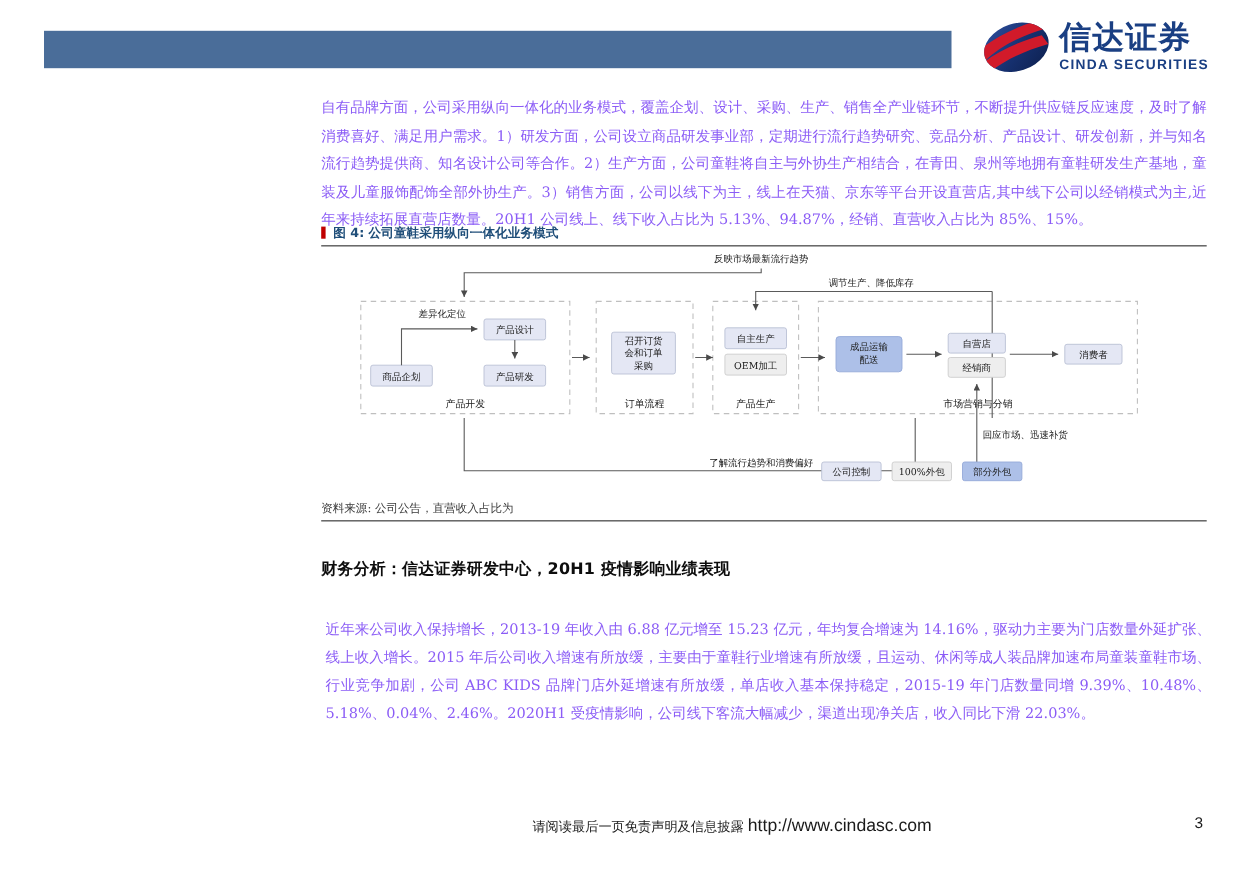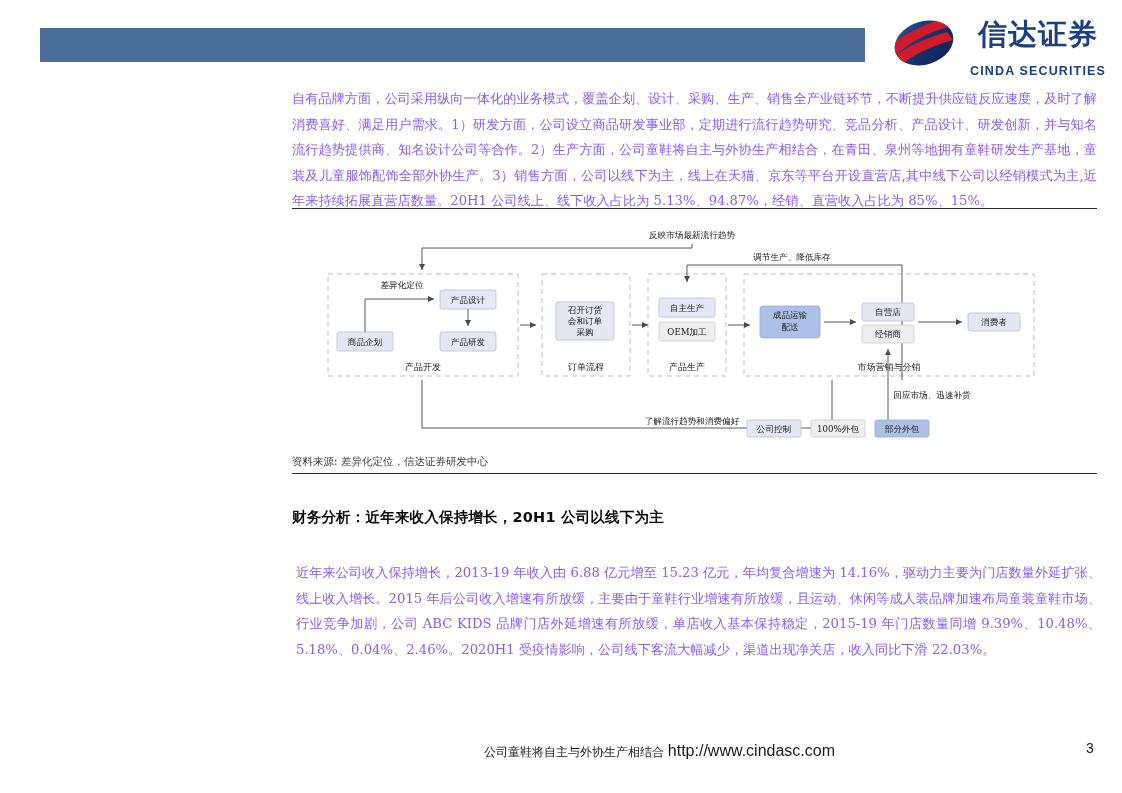--- a/index.html
+++ b/index.html
@@ -40,38 +40,37 @@
   .logo-mark {
     position: absolute;
     left: 8px; top: 6px;
     width: 62px; height: 46px;
   }
   .logo-text {
     position: absolute;
     left: 78px;
     top: 4px;
     width: 150px;
-    text-align: center;
   }
   .logo-cn {
     font-family: "DejaVu Sans", "Liberation Sans", sans-serif;
     font-weight: bold;
     font-size: 29px;
     letter-spacing: 1px;
     color: #1a3f83;
     line-height: 32px;
     white-space: nowrap;
   }
   .logo-en {
     font-family: "Liberation Sans", sans-serif;
     font-weight: bold;
     font-size: 12.5px;
     letter-spacing: 1.15px;
     color: #1a3f83;
-    margin-top: 14px;
+    margin-top: 2px;
     white-space: nowrap;
   }
 
   
   .content {
     position: absolute;
     left: 292px;
     top: 0;
     width: 830px;
   }
@@ -221,20 +220,24 @@
       <div class="logo-en">CINDA SECURITIES</div>
     </div>
   </div>
 </div>
 
 <div class="content">
 
   <p class="para" id="intro-para">自有品牌方面，公司采用纵向一体化的业务模式，覆盖企划、设计、采购、生产、销售全产业链环节，不断提升供应链反应速度，及时了解消费喜好、满足用户需求。1）研发方面，公司设立商品研发事业部，定期进行流行趋势研究、竞品分析、产品设计、研发创新，并与知名流行趋势提供商、知名设计公司等合作。2）生产方面，公司童鞋将自主与外协生产相结合，在青田、泉州等地拥有童鞋研发生产基地，童装及儿童服饰配饰全部外协生产。3）销售方面，公司以线下为主，线上在天猫、京东等平台开设直营店,其中线下公司以经销模式为主,近年来持续拓展直营店数量。20H1 公司线上、线下收入占比为 5.13%、94.87%，经销、直营收入占比为 85%、15%。</p>
 
   <div class="fig-caption-block">
+    <div class="fig-caption">
+      <span class="redbar"></span>
+      <span>图 4: 公司童鞋采用纵向一体化业务模式</span>
+    </div>
     <div class="fig-rule"></div>
   </div>
 
   <div class="diagram">
     <svg width="805" height="220" viewBox="0 0 805 220">
       <defs>
         <marker id="ah" markerWidth="7" markerHeight="7" refX="6" refY="3" orient="auto">
           <path d="M0,0 L6,3 L0,6 z" fill="#4a4a4a"></path>
         </marker>
         <style>
@@ -323,27 +326,27 @@
       <text class="btxt" x="482" y="204">公司控制</text>
 
       <rect class="dbox gry" x="519" y="192" width="54" height="17" rx="2"></rect>
       <text class="btxt" x="546" y="204">100%外包</text>
 
       <rect class="dbox blu" x="583" y="192" width="54" height="17" rx="2"></rect>
       <text class="btxt" x="610" y="204">部分外包</text>
     </svg>
   </div>
 
-  <div class="src-note">资料来源: 差异化定位，信达证券研发中心</div>
+  <div class="src-note">资料来源: 公司公告，直营收入占比为</div>
   <div class="src-rule"></div>
 
-  <h2 class="section-head">财务分析：近年来收入保持增长，20H1 公司以线下为主</h2>
+  <h2 class="section-head">财务分析：信达证券研发中心，20H1 疫情影响业绩表现</h2>
 
   <p class="para" id="fin-para">近年来公司收入保持增长，2013-19 年收入由 6.88 亿元增至 15.23 亿元，年均复合增速为 14.16%，驱动力主要为门店数量外延扩张、线上收入增长。2015 年后公司收入增速有所放缓，主要由于童鞋行业增速有所放缓，且运动、休闲等成人装品牌加速布局童装童鞋市场、行业竞争加剧，公司 ABC KIDS 品牌门店外延增速有所放缓，单店收入基本保持稳定，2015-19 年门店数量同增 9.39%、10.48%、5.18%、0.04%、2.46%。2020H1 受疫情影响，公司线下客流大幅减少，渠道出现净关店，收入同比下滑 22.03%。</p>
 </div>
 
 <div class="footer">
   <div class="footer-text">
-    <span>公司童鞋将自主与外协生产相结合</span>
+    <span>请阅读最后一页免责声明及信息披露</span>
     <span class="footer-url">http://www.cindasc.com</span>
   </div>
   <div class="footer-page">3</div>
 </div>
 
 </body></html>

